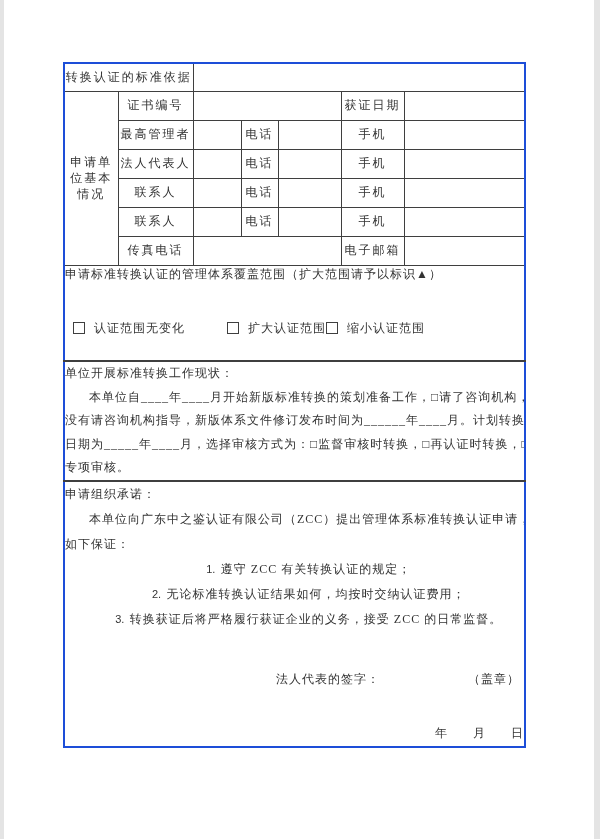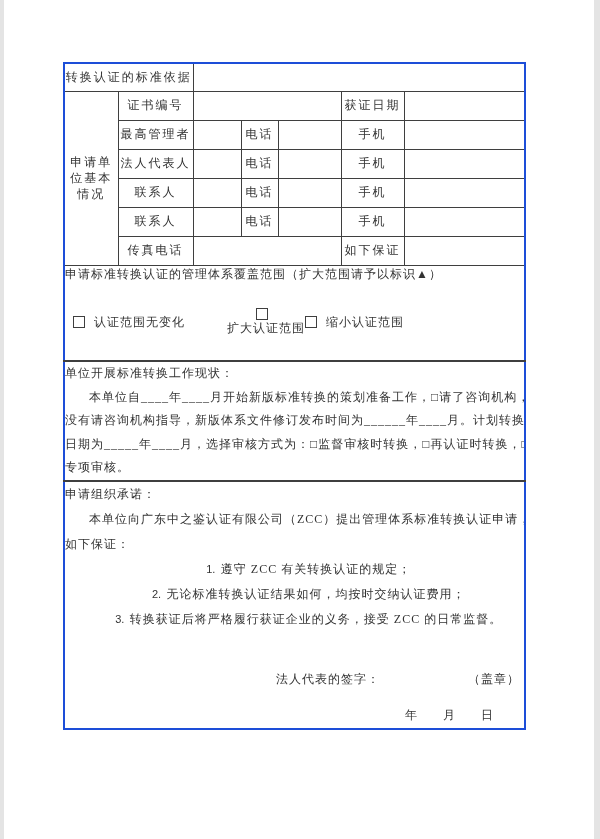--- a/index.html
+++ b/index.html
@@ -62,21 +62,21 @@
   .scope-title { line-height: 17px; }
   .options { display: flex; align-items: center; padding-bottom: 6px; }
   .opt { display: flex; align-items: center; white-space: nowrap; justify-content: space-between; }
   .opt .box {
     width: 10px; height: 10px;
     border: 1px solid #3f3f3f;
     margin-right: 9px;
     flex: 0 0 auto;
   }
   .opt1 { margin-left: 8px; }
-  .opt2 { margin-left: 42px; flex-direction: column; }
+  .opt2 { margin-left: 42px; }
   .opt3 { }
 
   
   .status-cell .line, .status-cell .sec-title { line-height: 23.5px; white-space: nowrap; }
   .indent { text-indent: 24px; }
 
   
   .commit-cell .line, .commit-cell .sec-title { line-height: 25px; white-space: nowrap; }
   .item { padding-left: 23px; text-align: center; }
   .item .num {
@@ -86,23 +86,22 @@
     font-size: 11px;
   }
   .sig-row {
     margin-top: 35px;
     padding-left: 211px;
     line-height: 25px;
     white-space: nowrap;
   }
   .sig-row .seal { margin-left: 88px; }
   .date-row {
-    margin-top: 11px;
+    margin-top: 29px;
     text-align: right;
-    padding-right: 30px;
     line-height: 25px;
   }
   .date-row span { margin-left: 25px; }
 </style>
 </head>
 <body>
 
 <div class="edge-strip edge-left"></div>
 <div class="edge-strip edge-right"></div>
 
@@ -167,21 +166,21 @@
     <td class="val"></td>
     <td class="lbl">电话</td>
     <td class="val"></td>
     <td class="lbl">手机</td>
     <td class="val"></td>
   </tr>
 
   <tr class="h29">
     <td class="lbl">传真电话</td>
     <td colspan="3" class="val"></td>
-    <td class="lbl">如下保证</td>
+    <td class="lbl">电子邮箱</td>
     <td class="val"></td>
   </tr>
 
   <tr class="h83 divider-bottom">
     <td colspan="7" class="sec">
       <div class="scope-cell-inner">
         <div class="scope-title">申请标准转换认证的管理体系覆盖范围（扩大范围请予以标识▲）</div>
         <div class="options">
           <div class="opt opt1">
             <span class="box"></span>

